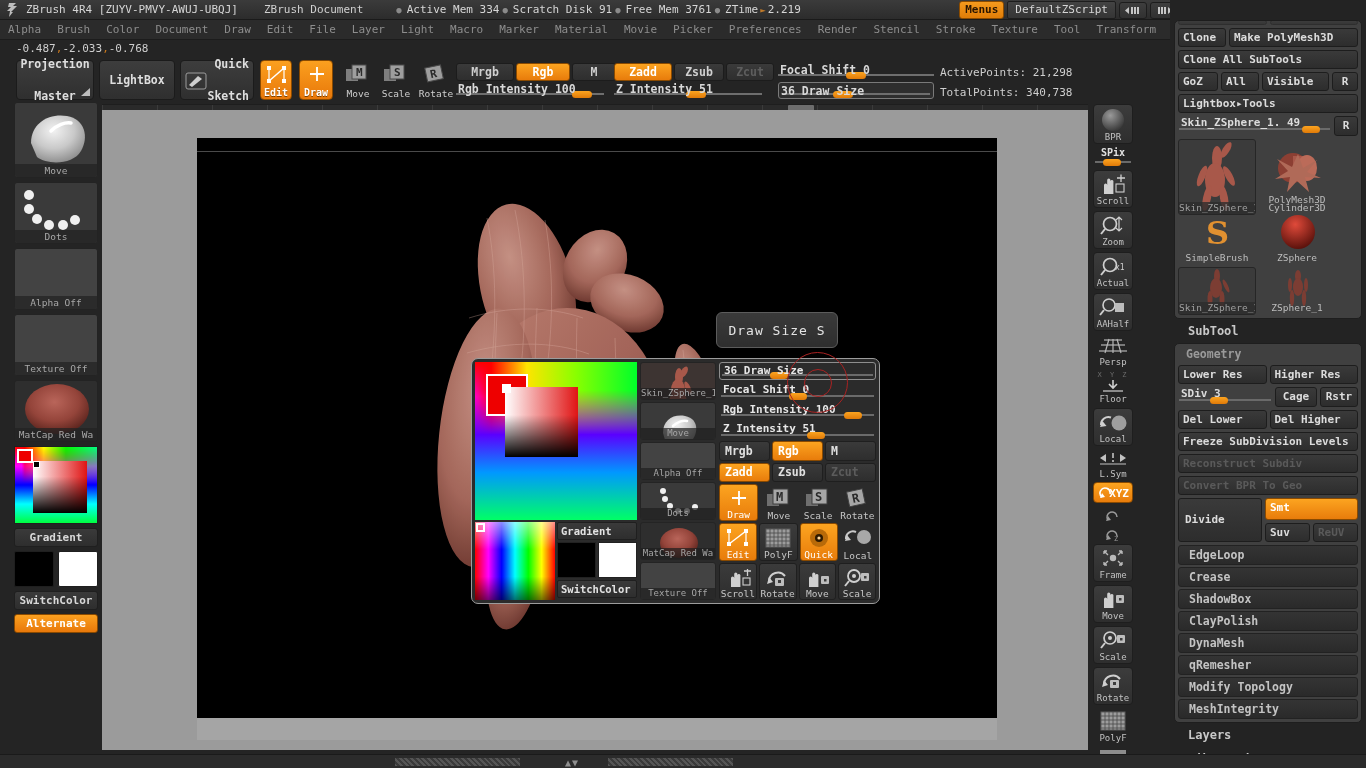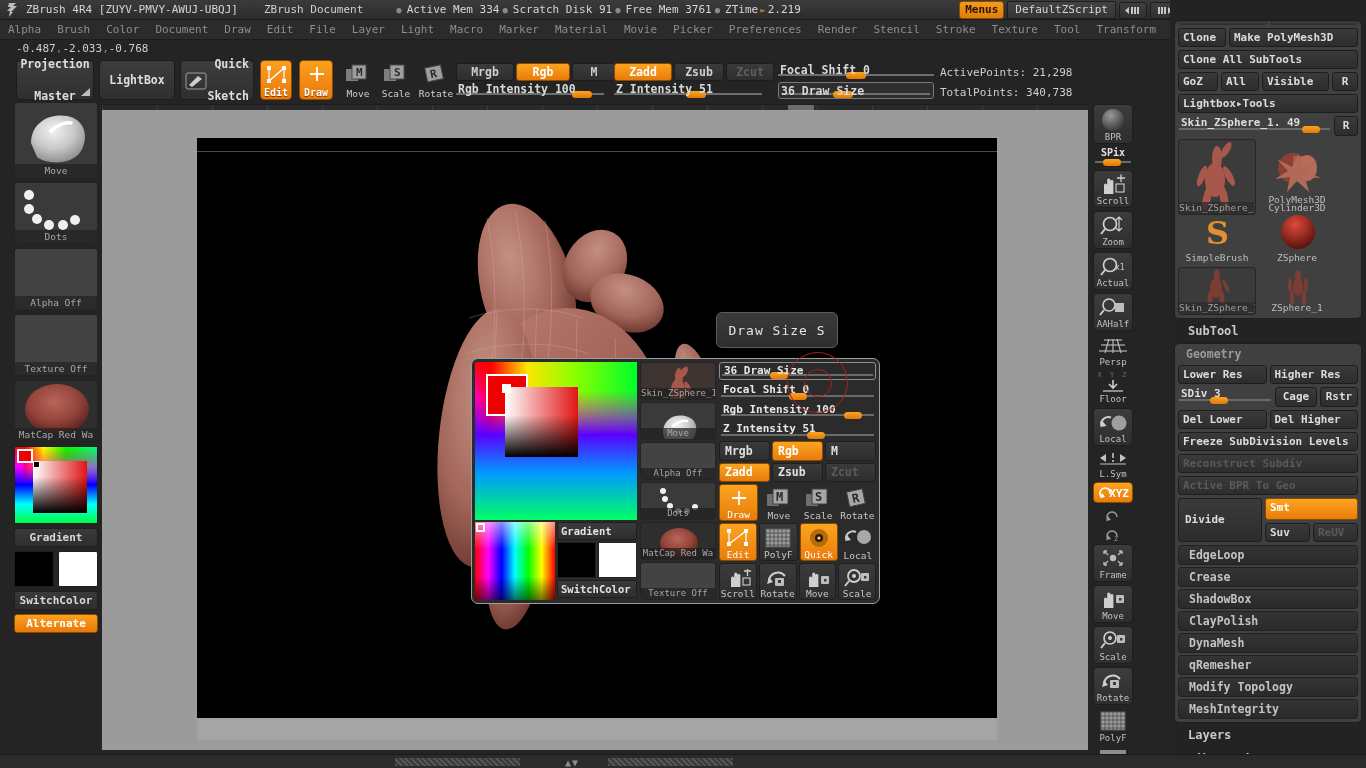--- a/index.html
+++ b/index.html
@@ -1198,21 +1198,21 @@
         <div class="rp-btn">Del Lower</div>
         <div class="rp-btn">Del Higher</div>
       </div>
       <div class="rp-row">
         <div class="rp-btn">Freeze SubDivision Levels</div>
       </div>
       <div class="rp-row">
         <div class="rp-btn dim">Reconstruct Subdiv</div>
       </div>
       <div class="rp-row">
-        <div class="rp-btn dim">Active BPR To Geo</div>
+        <div class="rp-btn dim">Convert BPR To Geo</div>
       </div>
       <div class="rp-row" style="height:44px">
         <div class="rp-btn" style="flex:0 0 84px;line-height:42px;padding-left:6px">Divide</div>
         <div style="flex:1;display:flex;flex-direction:column;gap:3px">
           <div class="rp-btn on">Smt</div>
           <div style="display:flex;gap:3px">
             <div class="rp-btn">Suv</div>
             <div class="rp-btn dim">ReUV</div>
           </div>
         </div>

